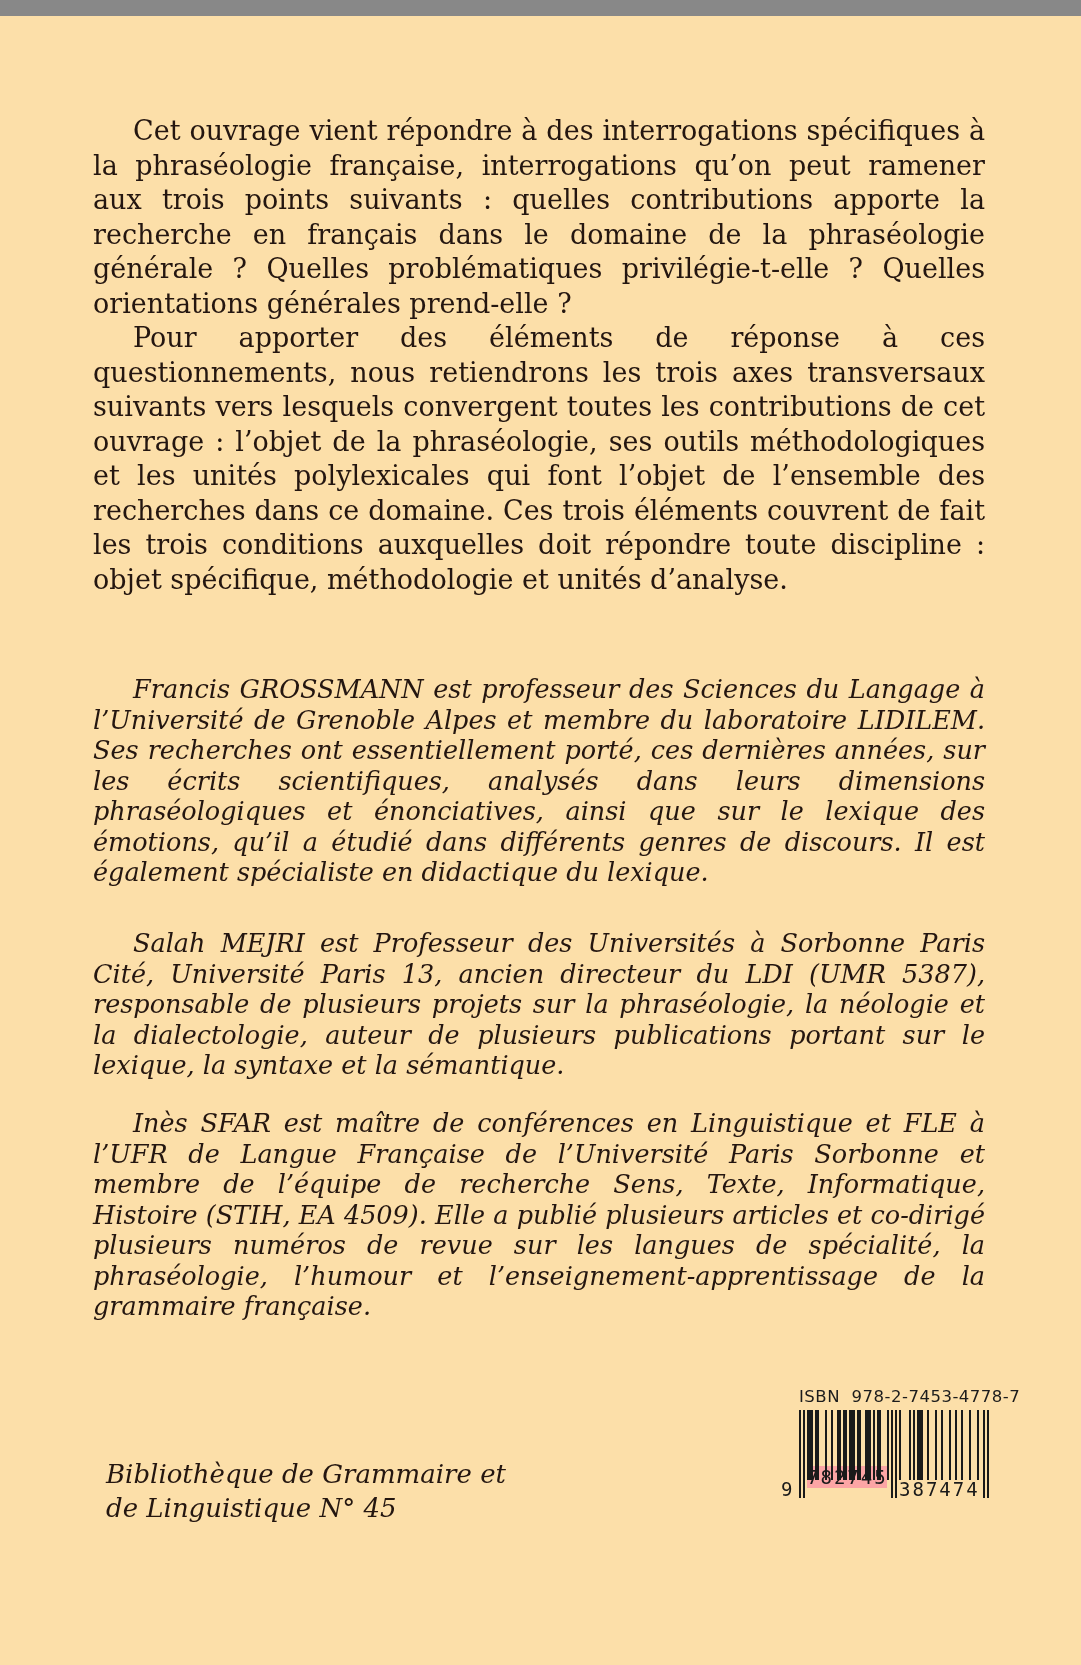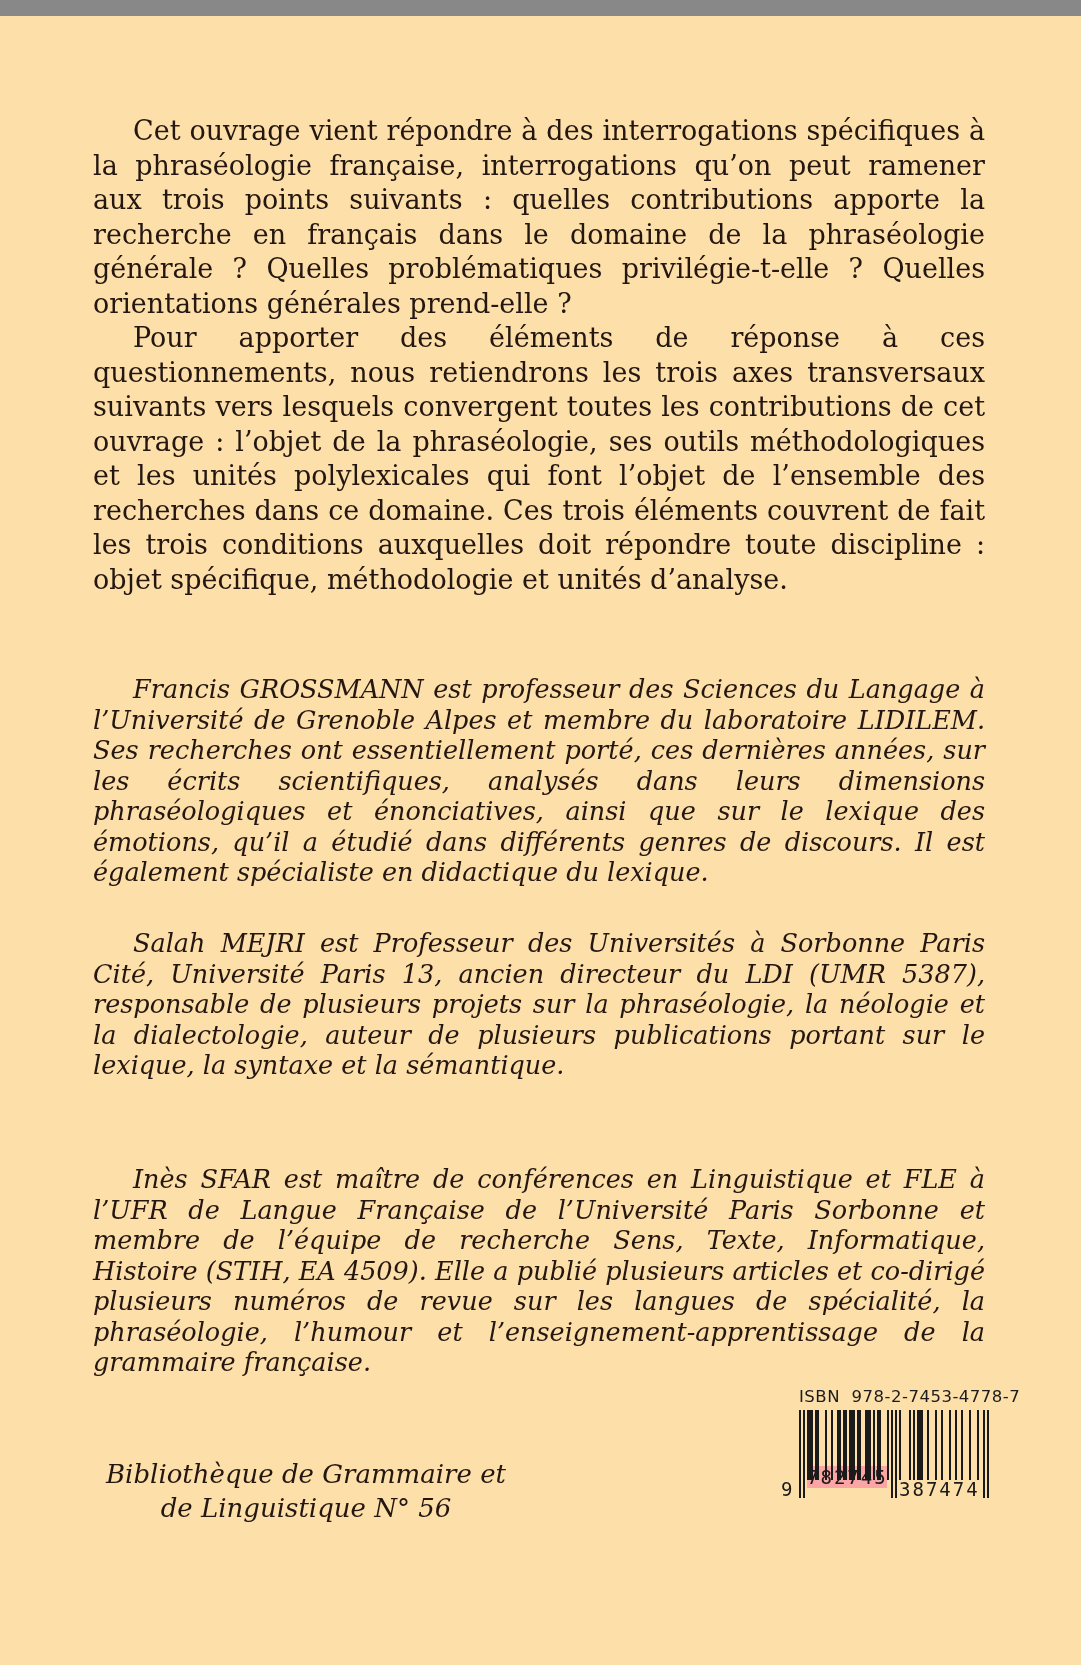--- a/index.html
+++ b/index.html
@@ -24,27 +24,27 @@
   
   .bio{
     position:absolute;left:93px;width:892px;
     margin:0;
     font-style:italic;
     font-size:25.5px;line-height:30.5px;
     text-align:justify;text-indent:40px;
   }
   .bio-1{top:658px;}
   .bio-2{top:912px;}
-  .bio-3{top:1148px;}
+  .bio-3{top:1092px;}
   
   .collection{
     position:absolute;left:106px;top:1441px;
     font-style:italic;font-size:26px;line-height:34px;
   }
-  .collection span{display:block;text-align:center;}
+  .collection span{display:block;}
   
   .isbn-block{
     position:absolute;left:797px;top:1372px;width:194px;
   }
   .isbn-label{
     display:block;
     font-family:"DejaVu Sans", sans-serif;
     font-size:16.5px;line-height:18px;
     letter-spacing:.5px;
     color:#1c1c1c;
@@ -75,21 +75,21 @@
     <p>Cet ouvrage vient répondre à des interrogations spécifiques à la phraséologie française, interrogations qu’on peut ramener aux trois points suivants : quelles contributions apporte la recherche en français dans le domaine de la phraséologie générale ? Quelles problématiques privilégie-t-elle ? Quelles orientations générales prend-elle ?</p>
     <p>Pour apporter des éléments de réponse à ces questionnements, nous retiendrons les trois axes transversaux suivants vers lesquels convergent toutes les contributions de cet ouvrage : l’objet de la phraséologie, ses outils méthodologiques et les unités polylexicales qui font l’objet de l’ensemble des recherches dans ce domaine. Ces trois éléments couvrent de fait les trois conditions auxquelles doit répondre toute discipline : objet spécifique, méthodologie et unités d’analyse.</p>
   </section>
 
   <p class="bio bio-1">Francis GROSSMANN est professeur des Sciences du Langage à l’Université de Grenoble Alpes et membre du laboratoire LIDILEM. Ses recherches ont essentiellement porté, ces dernières années, sur les écrits scientifiques, analysés dans leurs dimensions phraséologiques et énonciatives, ainsi que sur le lexique des émotions, qu’il a étudié dans différents genres de discours. Il est également spécialiste en didactique du lexique.</p>
   <p class="bio bio-2">Salah MEJRI est Professeur des Universités à Sorbonne Paris Cité, Université Paris 13, ancien directeur du LDI (UMR 5387), responsable de plusieurs projets sur la phraséologie, la néologie et la dialectologie, auteur de plusieurs publications portant sur le lexique, la syntaxe et la sémantique.</p>
   <p class="bio bio-3">Inès SFAR est maître de conférences en Linguistique et FLE à l’UFR de Langue Française de l’Université Paris Sorbonne et membre de l’équipe de recherche Sens, Texte, Informatique, Histoire (STIH, EA 4509). Elle a publié plusieurs articles et co-dirigé plusieurs numéros de revue sur les langues de spécialité, la phraséologie, l’humour et l’enseignement-apprentissage de la grammaire française.</p>
 
   <div class="collection">
     <span>Bibliothèque de Grammaire et</span>
-    <span>de Linguistique N° 56</span>
+    <span>de Linguistique N° 45</span>
   </div>
 
   <div class="isbn-block">
     <span class="isbn-label">ISBN  978-2-7453-4778-7</span>
     <div class="barcode">
       <div class="ean-digits ean-lead">9</div>
       <div class="ean-digits ean-g1">782745</div>
       <div class="ean-digits ean-g2">387474</div>
     <div class="bar tall" style="left: 0px;"></div>
         <div class="bar tall" style="left: 4px;"></div>

